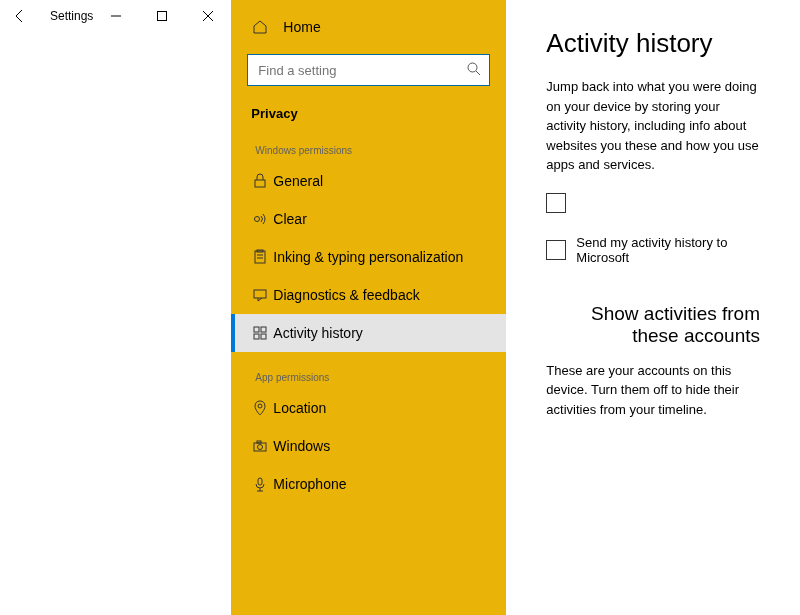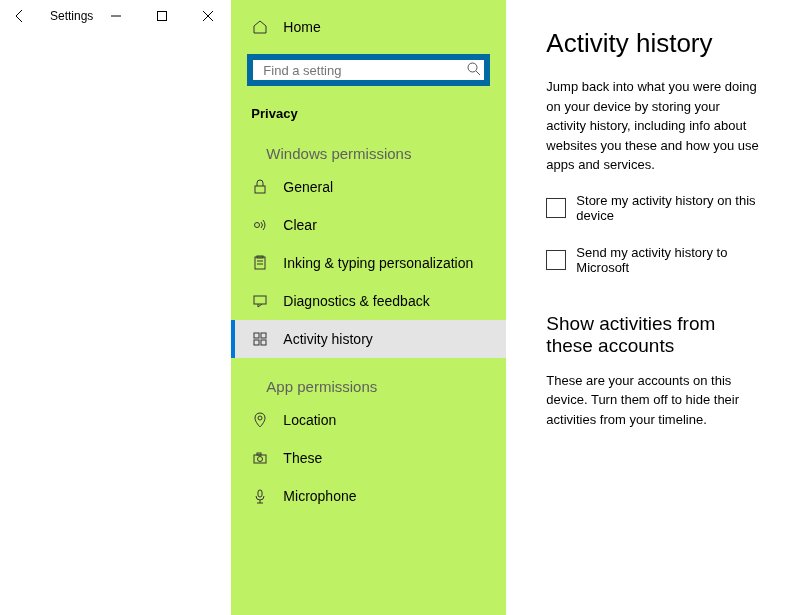--- a/index.html
+++ b/index.html
@@ -5,28 +5,28 @@
     * { box-sizing: border-box; margin: 0; padding: 0; }
     body { font-family: "Segoe UI", -apple-system, sans-serif; font-size: 13px; color: #000; background: #fff; width: 800px; height: 615px; overflow: hidden; }
     .window { display: flex; flex-direction: row; height: 100%; }
     .titlebar { display: flex; align-items: center; height: 32px; background: #fff; }
     .titlebar-left { display: flex; align-items: center; padding-left: 10px; gap: 20px; }
     .back-btn { width: 20px; height: 20px; display: flex; align-items: center; justify-content: center; cursor: pointer; }
     .app-title { font-size: 12px; }
     .titlebar-right { margin-left: auto; display: flex; }
     .win-btn { width: 46px; height: 32px; display: flex; align-items: center; justify-content: center; cursor: pointer; }
     .content { display: flex; flex: 1; overflow: hidden; }
-    .sidebar { width: 275px; background: #bef264; padding-top: 10px; display: flex; flex-direction: column; overflow-y: auto; }
+    .sidebar { width: 275px; background: #eab308; padding-top: 10px; display: flex; flex-direction: column; overflow-y: auto; }
     .home-row { display: flex; align-items: center; padding: 8px 20px; gap: 14px; cursor: pointer; font-size: 14px; }
     .search-wrap { margin: 10px 16px; position: relative; }
-    .search-input { width: 100%; height: 32px; border: 6px solid #0369a1; background: #fff; padding: 0 30px 0 10px; font-size: 13px; outline: none; }
+    .search-input { width: 100%; height: 32px; border: 1px solid #0369a1; background: #fff; padding: 0 30px 0 10px; font-size: 13px; outline: none; }
     .search-icon { position: absolute; right: 8px; top: 7px; }
     .category-label { font-weight: 700; font-size: 13px; padding: 10px 20px 4px; }
-    .section-label { color: #606060; font-size: 15px; padding: 20px 35px 6px; }
-    .nav-item { display: flex; align-items: center; padding: 10px 20px; gap: 14px; cursor: pointer; font-size: 14px; position: relative; text-align: center; }
+    .section-label { color: #606060; font-size: 10px; padding: 20px 24px 6px; }
+    .nav-item { display: flex; align-items: center; padding: 10px 20px; gap: 4px; cursor: pointer; font-size: 14px; position: relative; text-align: center; }
     .nav-item.active { background: #e4e4e4; }
     .nav-item.active::before { content: ""; position: absolute; left: 0; top: 0; bottom: 0; width: 4px; background: #0078d7; }
     .nav-icon { width: 18px; height: 18px; display: flex; align-items: center; justify-content: center; color: #333; flex-shrink: 0; }
     .main { flex: 1; padding: 28px 40px 0 40px; overflow-y: auto; }
     .page-title { font-size: 26px; font-weight: 400; margin-bottom: 18px; }
     .desc { font-size: 13px; line-height: 1.5; color: #000; max-width: 400px; margin-bottom: 18px; }
     .checkbox-row { display: flex; align-items: center; gap: 10px; margin-bottom: 22px; cursor: pointer; }
     .checkbox-box { width: 20px; height: 20px; border: 1.5px solid #333; background: #fff; flex-shrink: 0; }
     .checkbox-label { font-size: 13px; }
     .subheading { font-size: 19px; font-weight: 400; margin-top: 38px; margin-bottom: 14px; }
@@ -157,50 +157,49 @@
       </div>
 
       <div class="nav-item">
         <span class="nav-icon">
           <svg width="16" height="16" viewBox="0 0 16 16">
               <rect x="2" y="5" width="12" height="8" stroke="#333" fill="none"></rect>
               <circle cx="8" cy="9" r="2.5" stroke="#333" fill="none"></circle>
               <rect x="5" y="3" width="4" height="2" stroke="#333" fill="none"></rect>
             </svg>
         </span>
-        <span>These</span>
+        <span>Windows</span>
       </div>
 
       <div class="nav-item">
         <span class="nav-icon">
           <svg width="16" height="16" viewBox="0 0 16 16">
               <rect x="6" y="2" width="4" height="7" rx="2" stroke="#333" fill="none"></rect>
               <path d="M4 8 a4 4 0 0 0 8 0 M8 12 V15 M5 15 H11" stroke="#333" fill="none"></path>
             </svg>
         </span>
         <span>Microphone</span>
       </div>
     </div>
 
     <div class="main">
       <h1 class="page-title">Activity history</h1>
 
       <p class="desc">Jump back into what you were doing on your device by storing your activity history, including info about websites you these and how you use apps and services.</p>
 
       <div class="checkbox-row">
         <div class="checkbox-box"></div>
-        <span class="checkbox-label">Store my activity history on this device</span>
       </div>
 
 
       <div class="checkbox-row">
         <div class="checkbox-box"></div>
         <span class="checkbox-label">Send my activity history to Microsoft</span>
       </div>
 
 
-      <h2 class="subheading" style="position:relative;">Show activities from these accounts</h2>
+      <h2 class="subheading" style="position:relative;text-align:right;">Show activities from these accounts</h2>
 
       <p class="desc">These are your accounts on this device. Turn them off to hide their activities from your timeline.</p>
 
     </div>
   </div>
 </div>
 
 </body></html>

